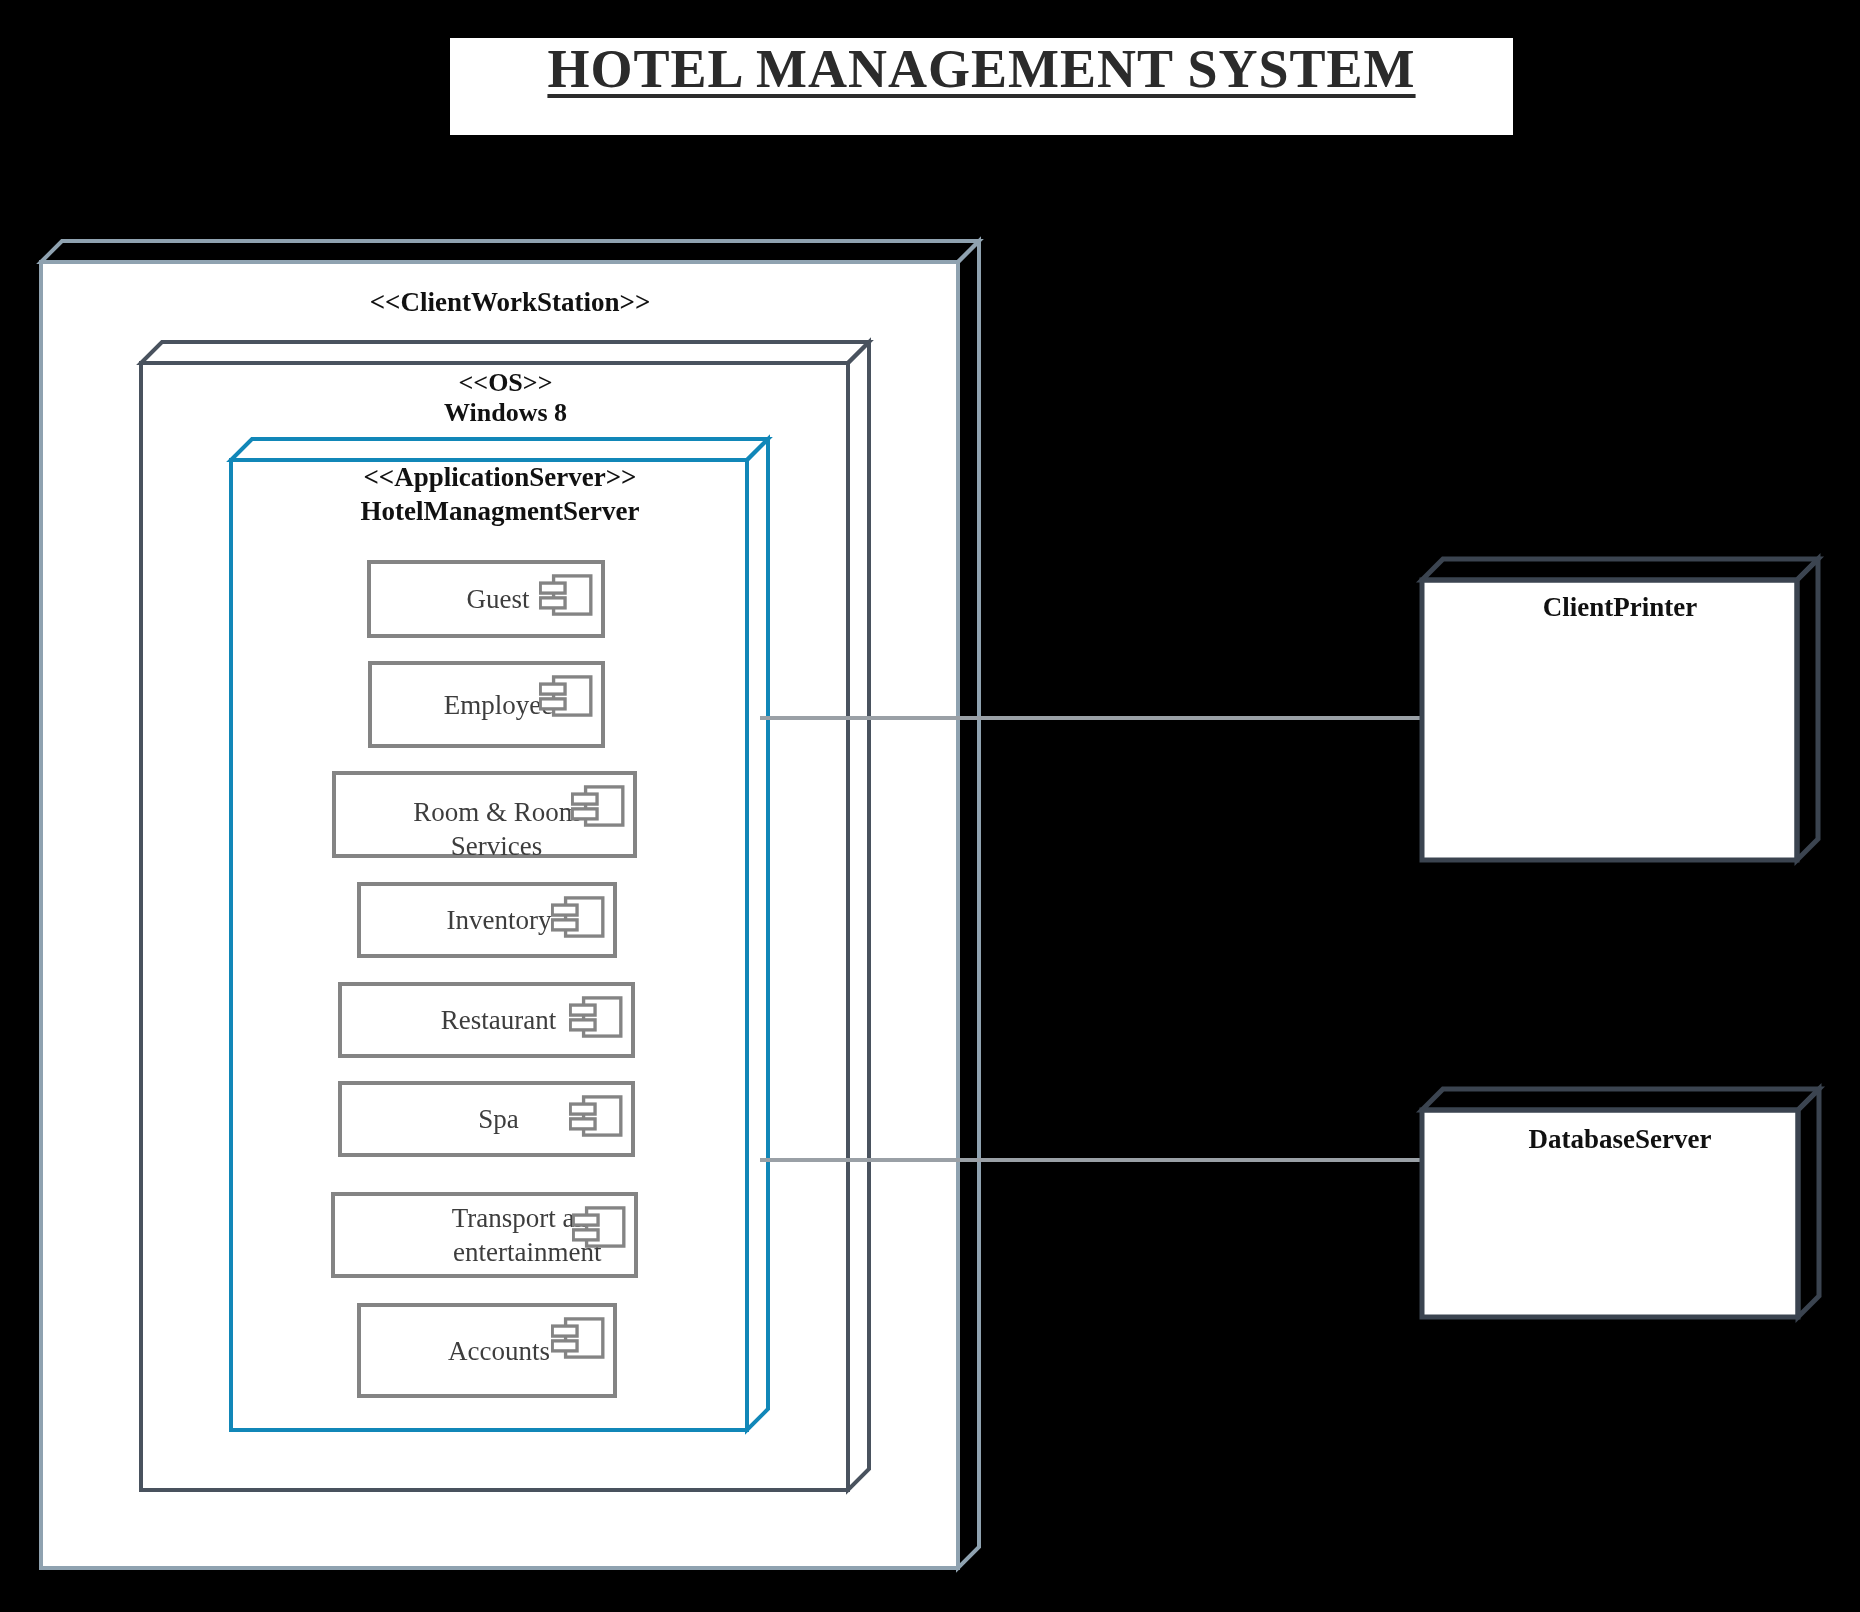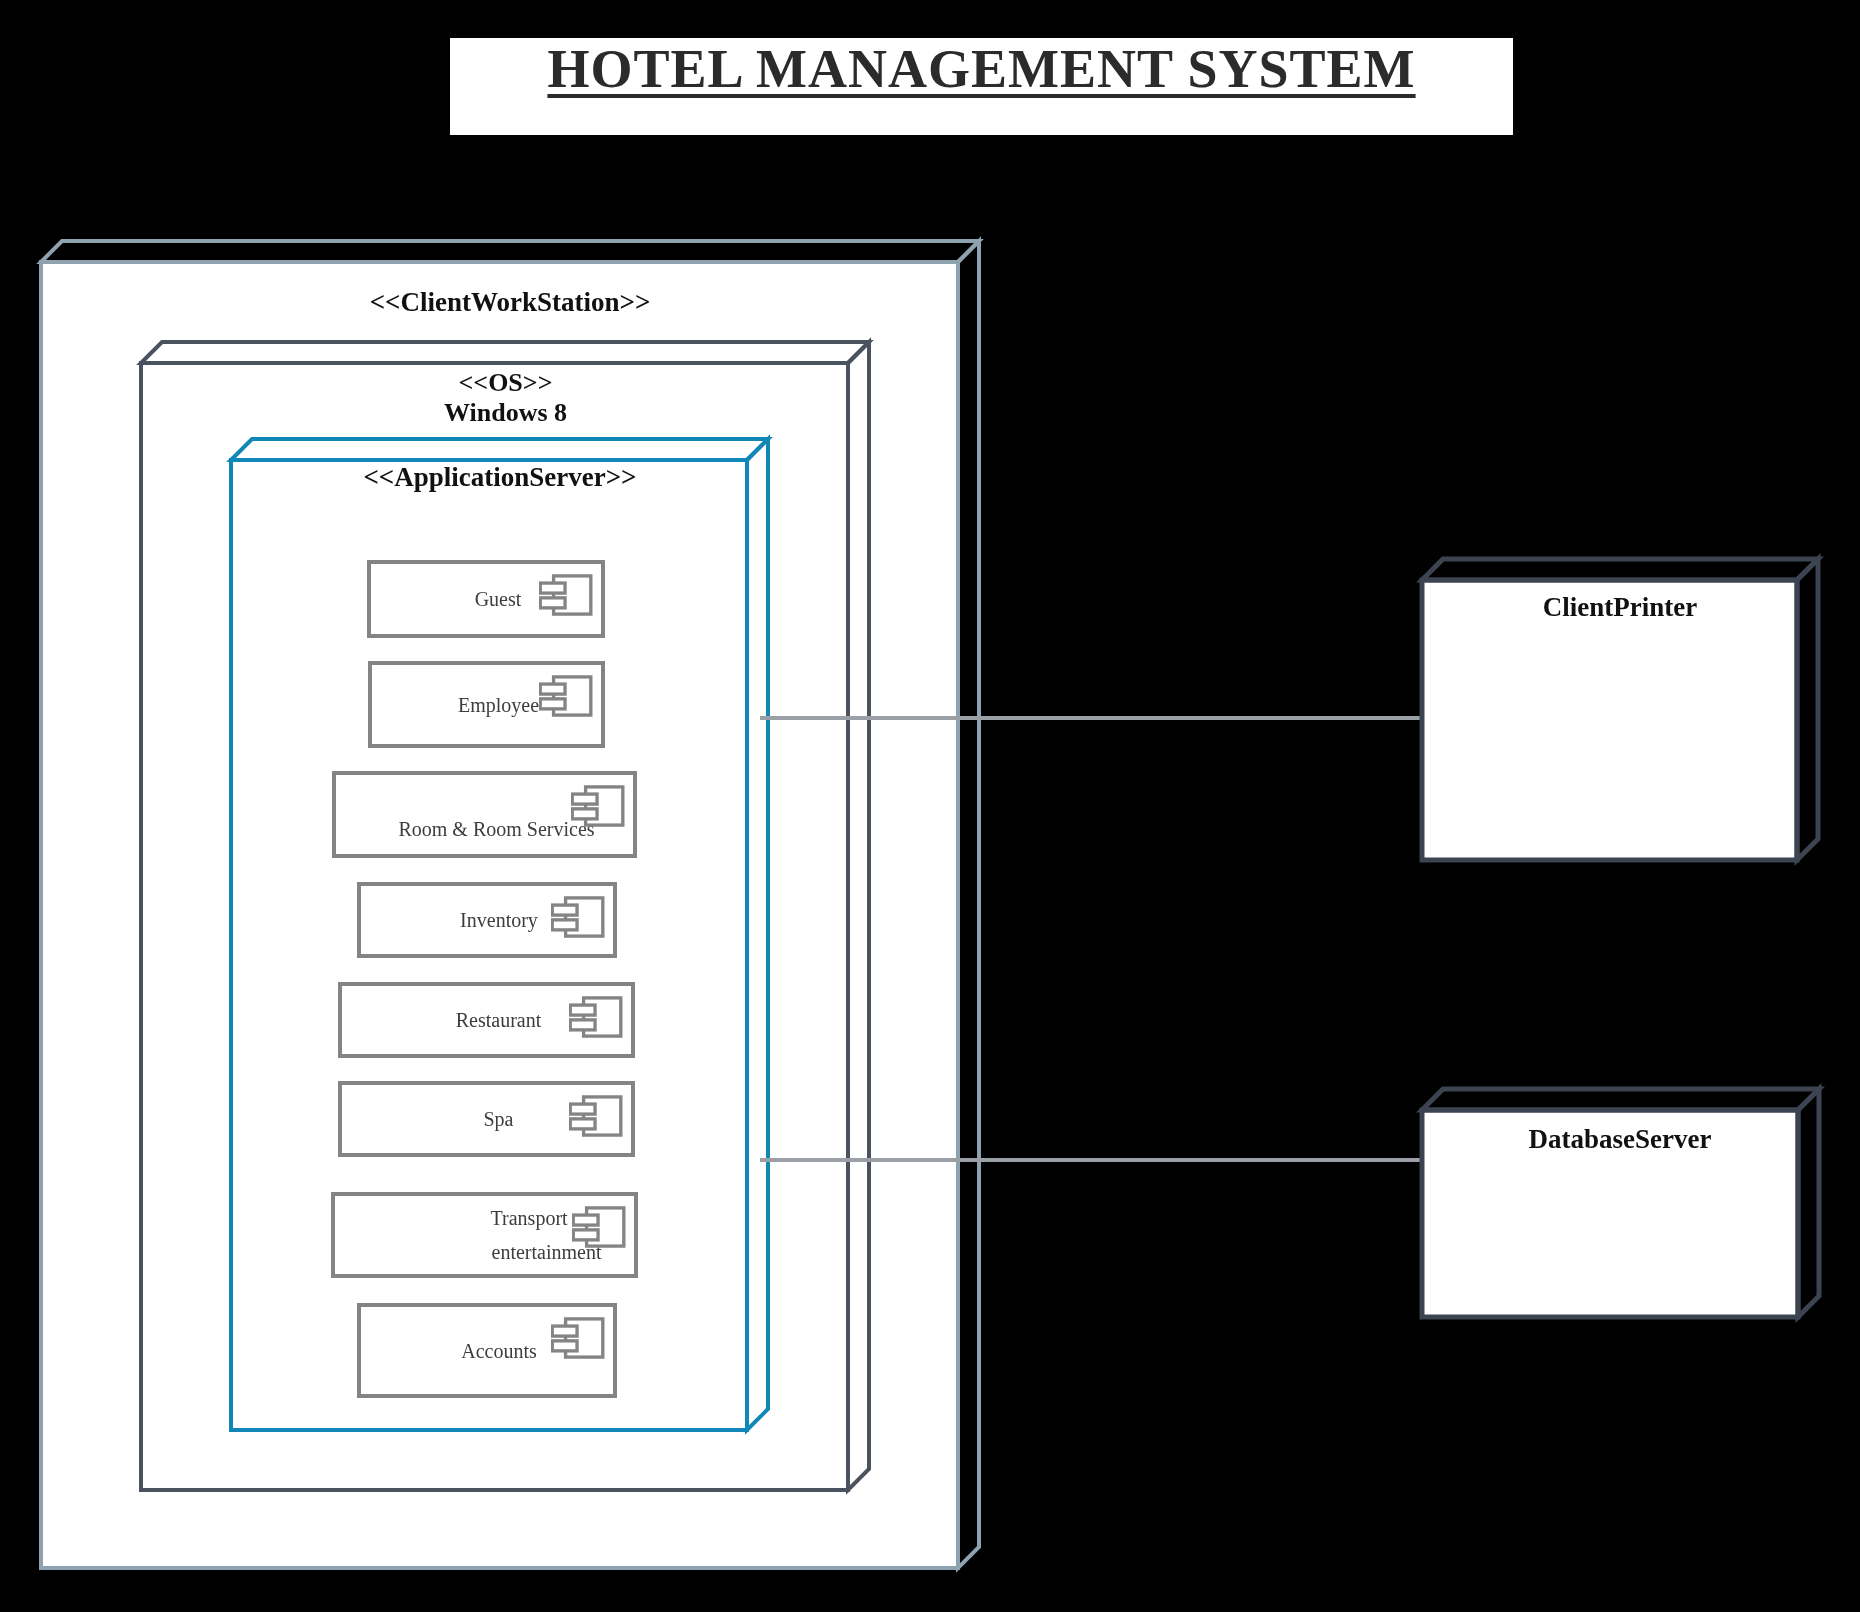--- a/index.html
+++ b/index.html
@@ -28,21 +28,21 @@
   }
   .lbl-pc   {left:41px;  top:285px; width:938px;}
   .lbl-os   {left:141px; top:368px; width:729px;font-size:26px;line-height:30px;}
   .lbl-app  {left:231px; top:460px; width:538px;}
   .lbl-prn  {left:1422px;top:590px; width:396px;}
   .lbl-db   {left:1422px;top:1122px;width:396px;}
   
   .comp{
     position:absolute;box-sizing:border-box;background:#ffffff;
     border:4px solid #848484;display:flex;align-items:center;justify-content:center;
-    text-align:center;color:#3d3d3d;font-size:20px;line-height:34px;padding-left:24px;
+    text-align:center;color:#3d3d3d;font-size:27px;line-height:34px;padding-left:24px;
   }
   .comp .cicon{position:absolute;top:10px;right:8px;width:54px;height:42px;}
   .c1{left:367px;top:560px; width:238px;height:78px;}
   .c2{left:368px;top:661px; width:237px;height:87px;}
   .c3{left:332px;top:771px; width:305px;height:87px;}
   .c4{left:357px;top:882px; width:260px;height:76px;}
   .c5{left:338px;top:982px; width:297px;height:76px;}
   .c6{left:338px;top:1081px;width:297px;height:76px;}
   .c7{left:331px;top:1192px;width:307px;height:86px;text-align:right;}
   .c8{left:357px;top:1303px;width:260px;height:95px;}
@@ -97,20 +97,21 @@
   <div>&lt;&lt;ClientWorkStation&gt;&gt;</div>
 </div>
 
 <div class="nodelabel lbl-os">
   <div>&lt;&lt;OS&gt;&gt;</div>
   <div>Windows 8</div>
 </div>
 
 <div class="nodelabel lbl-app">
   <div>&lt;&lt;ApplicationServer&gt;&gt;</div>
+  <div>HotelManagmentServer</div>
 </div>
 
 <div class="nodelabel lbl-prn">
   <div>ClientPrinter</div>
 </div>
 
 <div class="nodelabel lbl-db">
   <div>DatabaseServer</div>
 </div>
 

